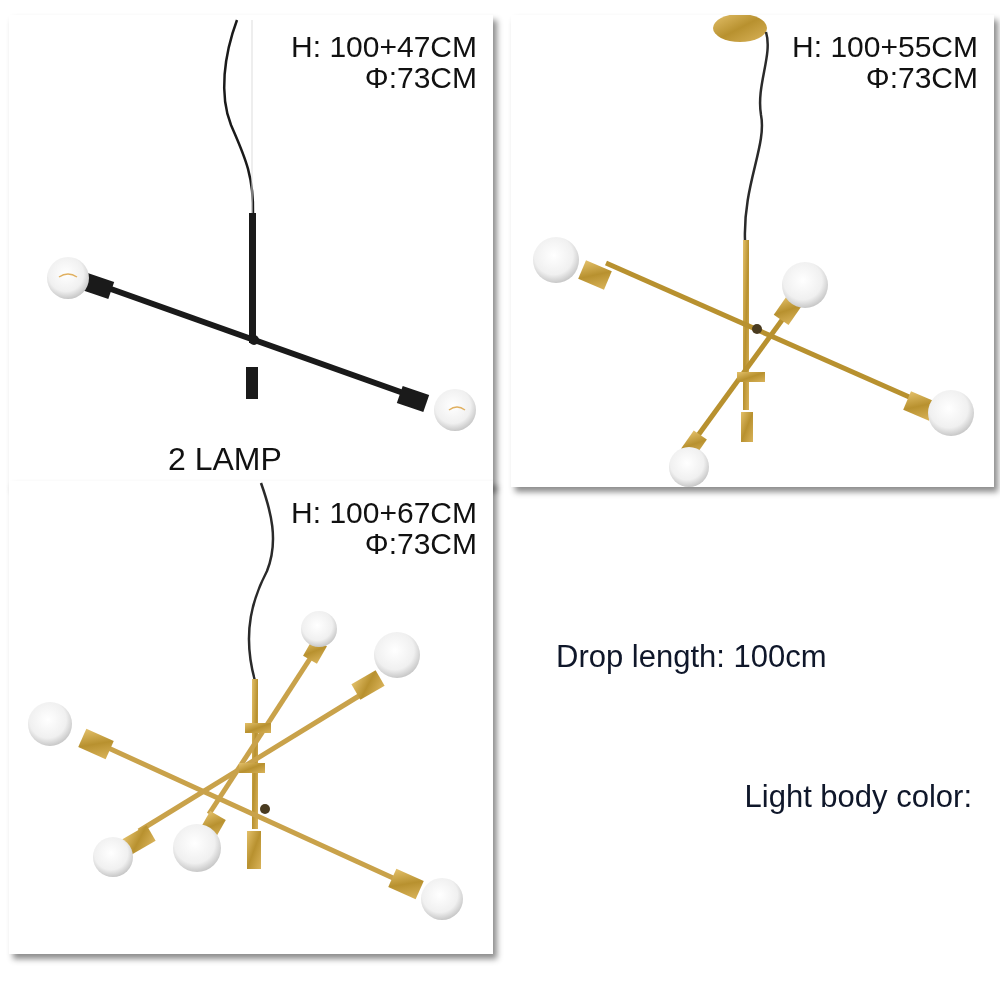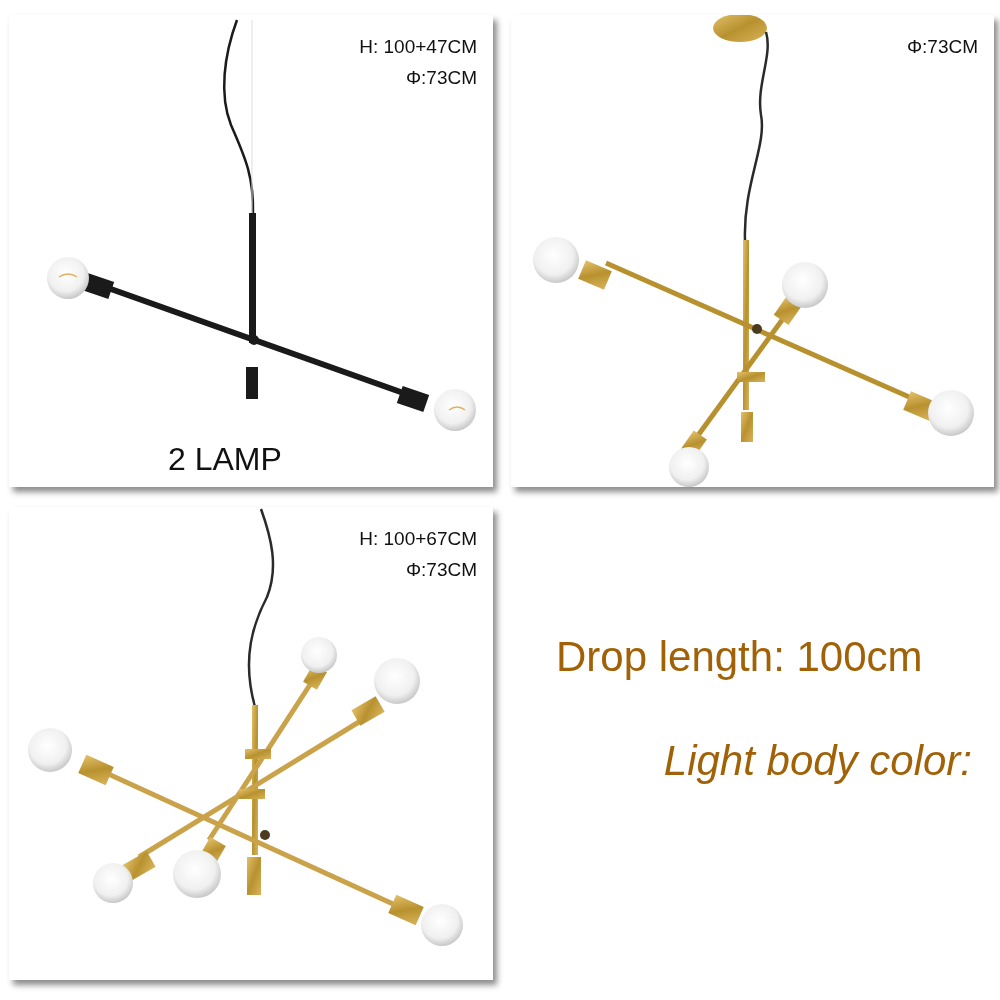--- a/index.html
+++ b/index.html
@@ -7,32 +7,32 @@
     width: 1000px; height: 1000px; background: #ffffff; position: relative; overflow: hidden;
     font-family: "Liberation Sans", sans-serif;
   }
   .panel {
     position: absolute; background: #ffffff;
     box-shadow: 4px 5px 6px rgba(0,0,0,0.45);
     overflow: hidden;
   }
   #p1 { left: 9px; top: 15px; width: 484px; height: 472px; }
   #p2 { left: 511px; top: 15px; width: 483px; height: 472px; }
-  #p3 { left: 9px; top: 507px; width: 484px; height: 473px; }
+  #p3 { left: 9px; top: 481px; width: 484px; height: 473px; }
   .dims {
     position: absolute; right: 16px; top: 16px; text-align: right;
-    font-size: 19px; line-height: 31px; color: #111;
+    font-size: 30px; line-height: 31px; color: #111;
   }
   .caption-2lamp {
     position: absolute; left: 159px; top: 422px; font-size: 32px; color: #111; line-height: 44px;
   }
   .svg-wrap { position: absolute; left: 0; top: 0; width: 100%; height: 100%; }
-  .info { position: absolute; color: #a16207; font-size: 42px; line-height: 42px; text-align: right; }
+  .info { position: absolute; color: #0f172a; font-size: 31px; line-height: 42px; text-align: right; }
   #info-drop { left: 556px; top: 636px; text-align: left; }
-  #info-color { right: 28px; top: 740px; font-style: italic; }
+  #info-color { right: 28px; top: 776px; }
 </style>
 </head>
 <body>
 
 <div class="panel" id="p1">
   <svg class="svg-wrap" viewBox="0 0 484 472">
     <defs>
       <radialGradient id="bulb" cx="45%" cy="40%" r="60%">
         <stop offset="0%" stop-color="#ffffff"></stop>
         <stop offset="70%" stop-color="#f0f0f0"></stop>
@@ -90,20 +90,21 @@
     <rect x="395" y="381" width="28" height="20" fill="url(#goldg)" transform="rotate(23 409 391)"></rect>
     <rect x="268" y="283" width="18" height="24" fill="url(#goldg)" transform="rotate(35 277 295)"></rect>
     <rect x="175" y="418" width="16" height="22" fill="url(#goldg)" transform="rotate(35 183 429)"></rect>
 
     <circle cx="45" cy="245" r="23" fill="url(#bulb)"></circle>
     <circle cx="294" cy="270" r="23" fill="url(#bulb)"></circle>
     <circle cx="440" cy="398" r="23" fill="url(#bulb)"></circle>
     <circle cx="178" cy="452" r="20" fill="url(#bulb)"></circle>
   </svg>
   <div class="dims">
+    <div>H: 100+55CM</div>
     <div>Φ:73CM</div>
   </div>
 </div>
 
 <div class="panel" id="p3">
   <svg class="svg-wrap" viewBox="0 0 484 473">
 
     <path d="M252 2 C262 30, 270 60, 258 90 C245 115, 232 150, 246 200" stroke="#2a2a2a" stroke-width="2.5" fill="none"></path>
 
     <rect x="243" y="198" width="6" height="150" fill="url(#goldg)"></rect>

